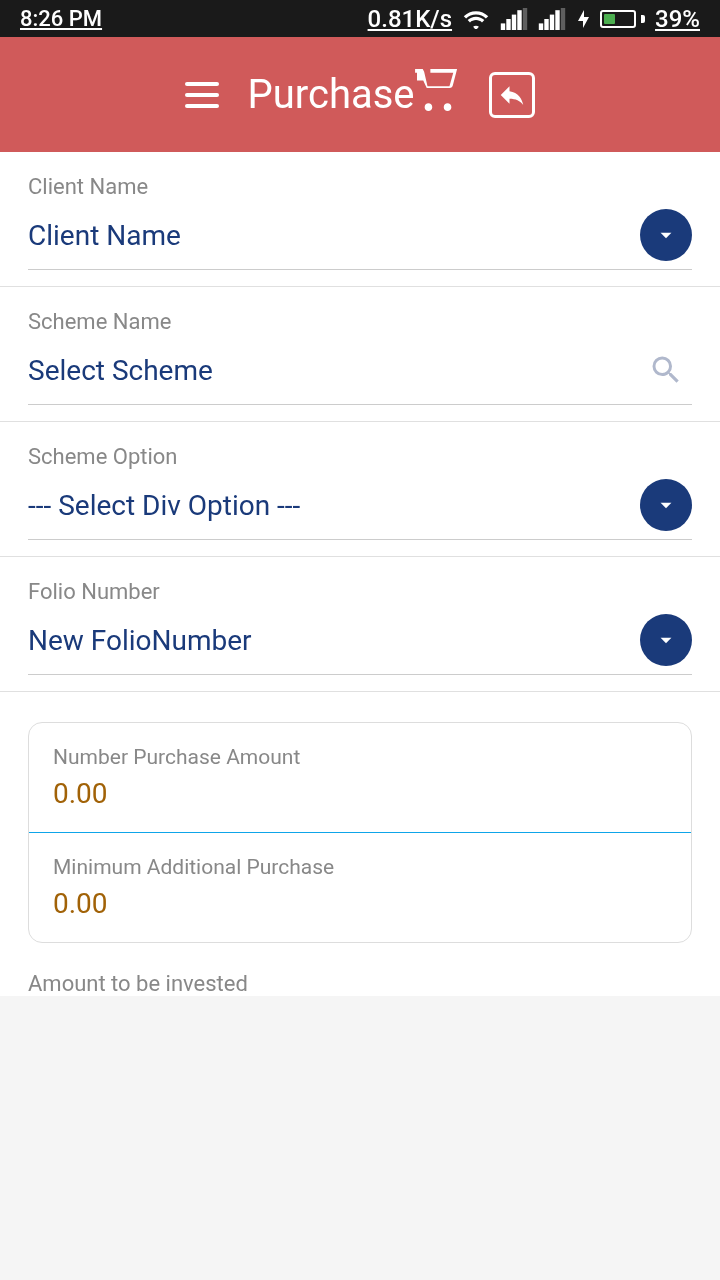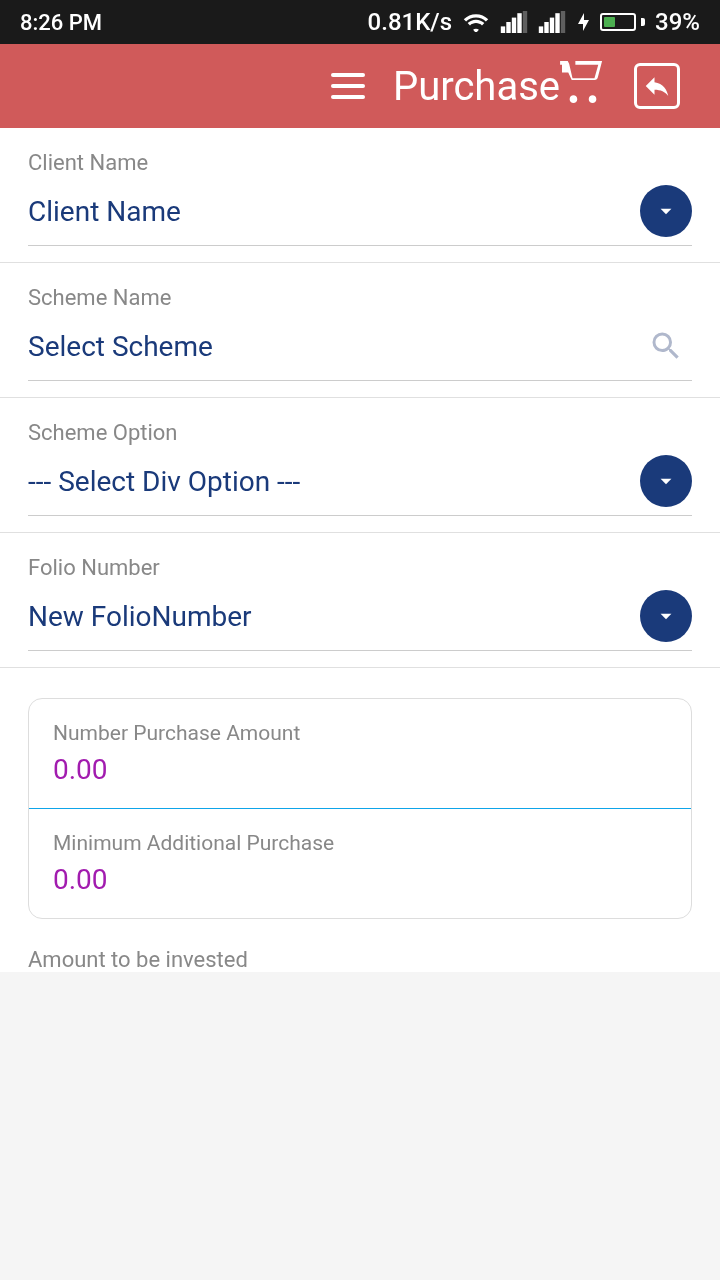--- a/index.html
+++ b/index.html
@@ -9,27 +9,28 @@
       min-height: 1280px;
       font-family: 'Roboto', Arial, sans-serif;
       background: #f5f5f5;
       overflow-x: hidden;
     }
 
     
     .status-bar {
       background: #1a1a1a;
       color: #fff;
-      height: 44px;
+      height: 37px;
       display: flex;
       align-items: center;
       justify-content: space-between;
       padding: 0 20px;
       font-size: 22px;
       font-weight: 500;
+      text-decoration: underline;
     }
     .status-bar-right {
       display: flex;
       align-items: center;
       gap: 10px;
       font-size: 24px;
     }
     .battery-icon {
       display: flex;
       align-items: center;
@@ -55,25 +56,25 @@
       width: 4px;
       height: 8px;
       background: #fff;
       border-radius: 0 2px 2px 0;
       margin-left: 1px;
     }
 
     
     .header {
       background: #d05a5a;
-      height: 84px;
+      height: 115px;
       display: flex;
       align-items: center;
       padding: 0 40px;
-      justify-content: flex-end;
+      justify-content: center;
     }
     .header-left {
       display: flex;
       align-items: center;
       gap: 28px;
     }
     .hamburger-icon {
       display: flex;
       flex-direction: column;
       gap: 7px;
@@ -190,21 +191,21 @@
     .card-item + .card-item {
       border-top: 1px solid #0ea5e9;
     }
     .card-item-label {
       font-size: 21px;
       color: #888;
       margin-bottom: 8px;
     }
     .card-item-value {
       font-size: 28px;
-      color: #a21caf;
+      color: #a16207;
       font-weight: 400;
     }
 
     
     .amount-label {
       padding: 28px 28px 0 28px;
       font-size: 22px;
       color: #888;
     }
   </style>

